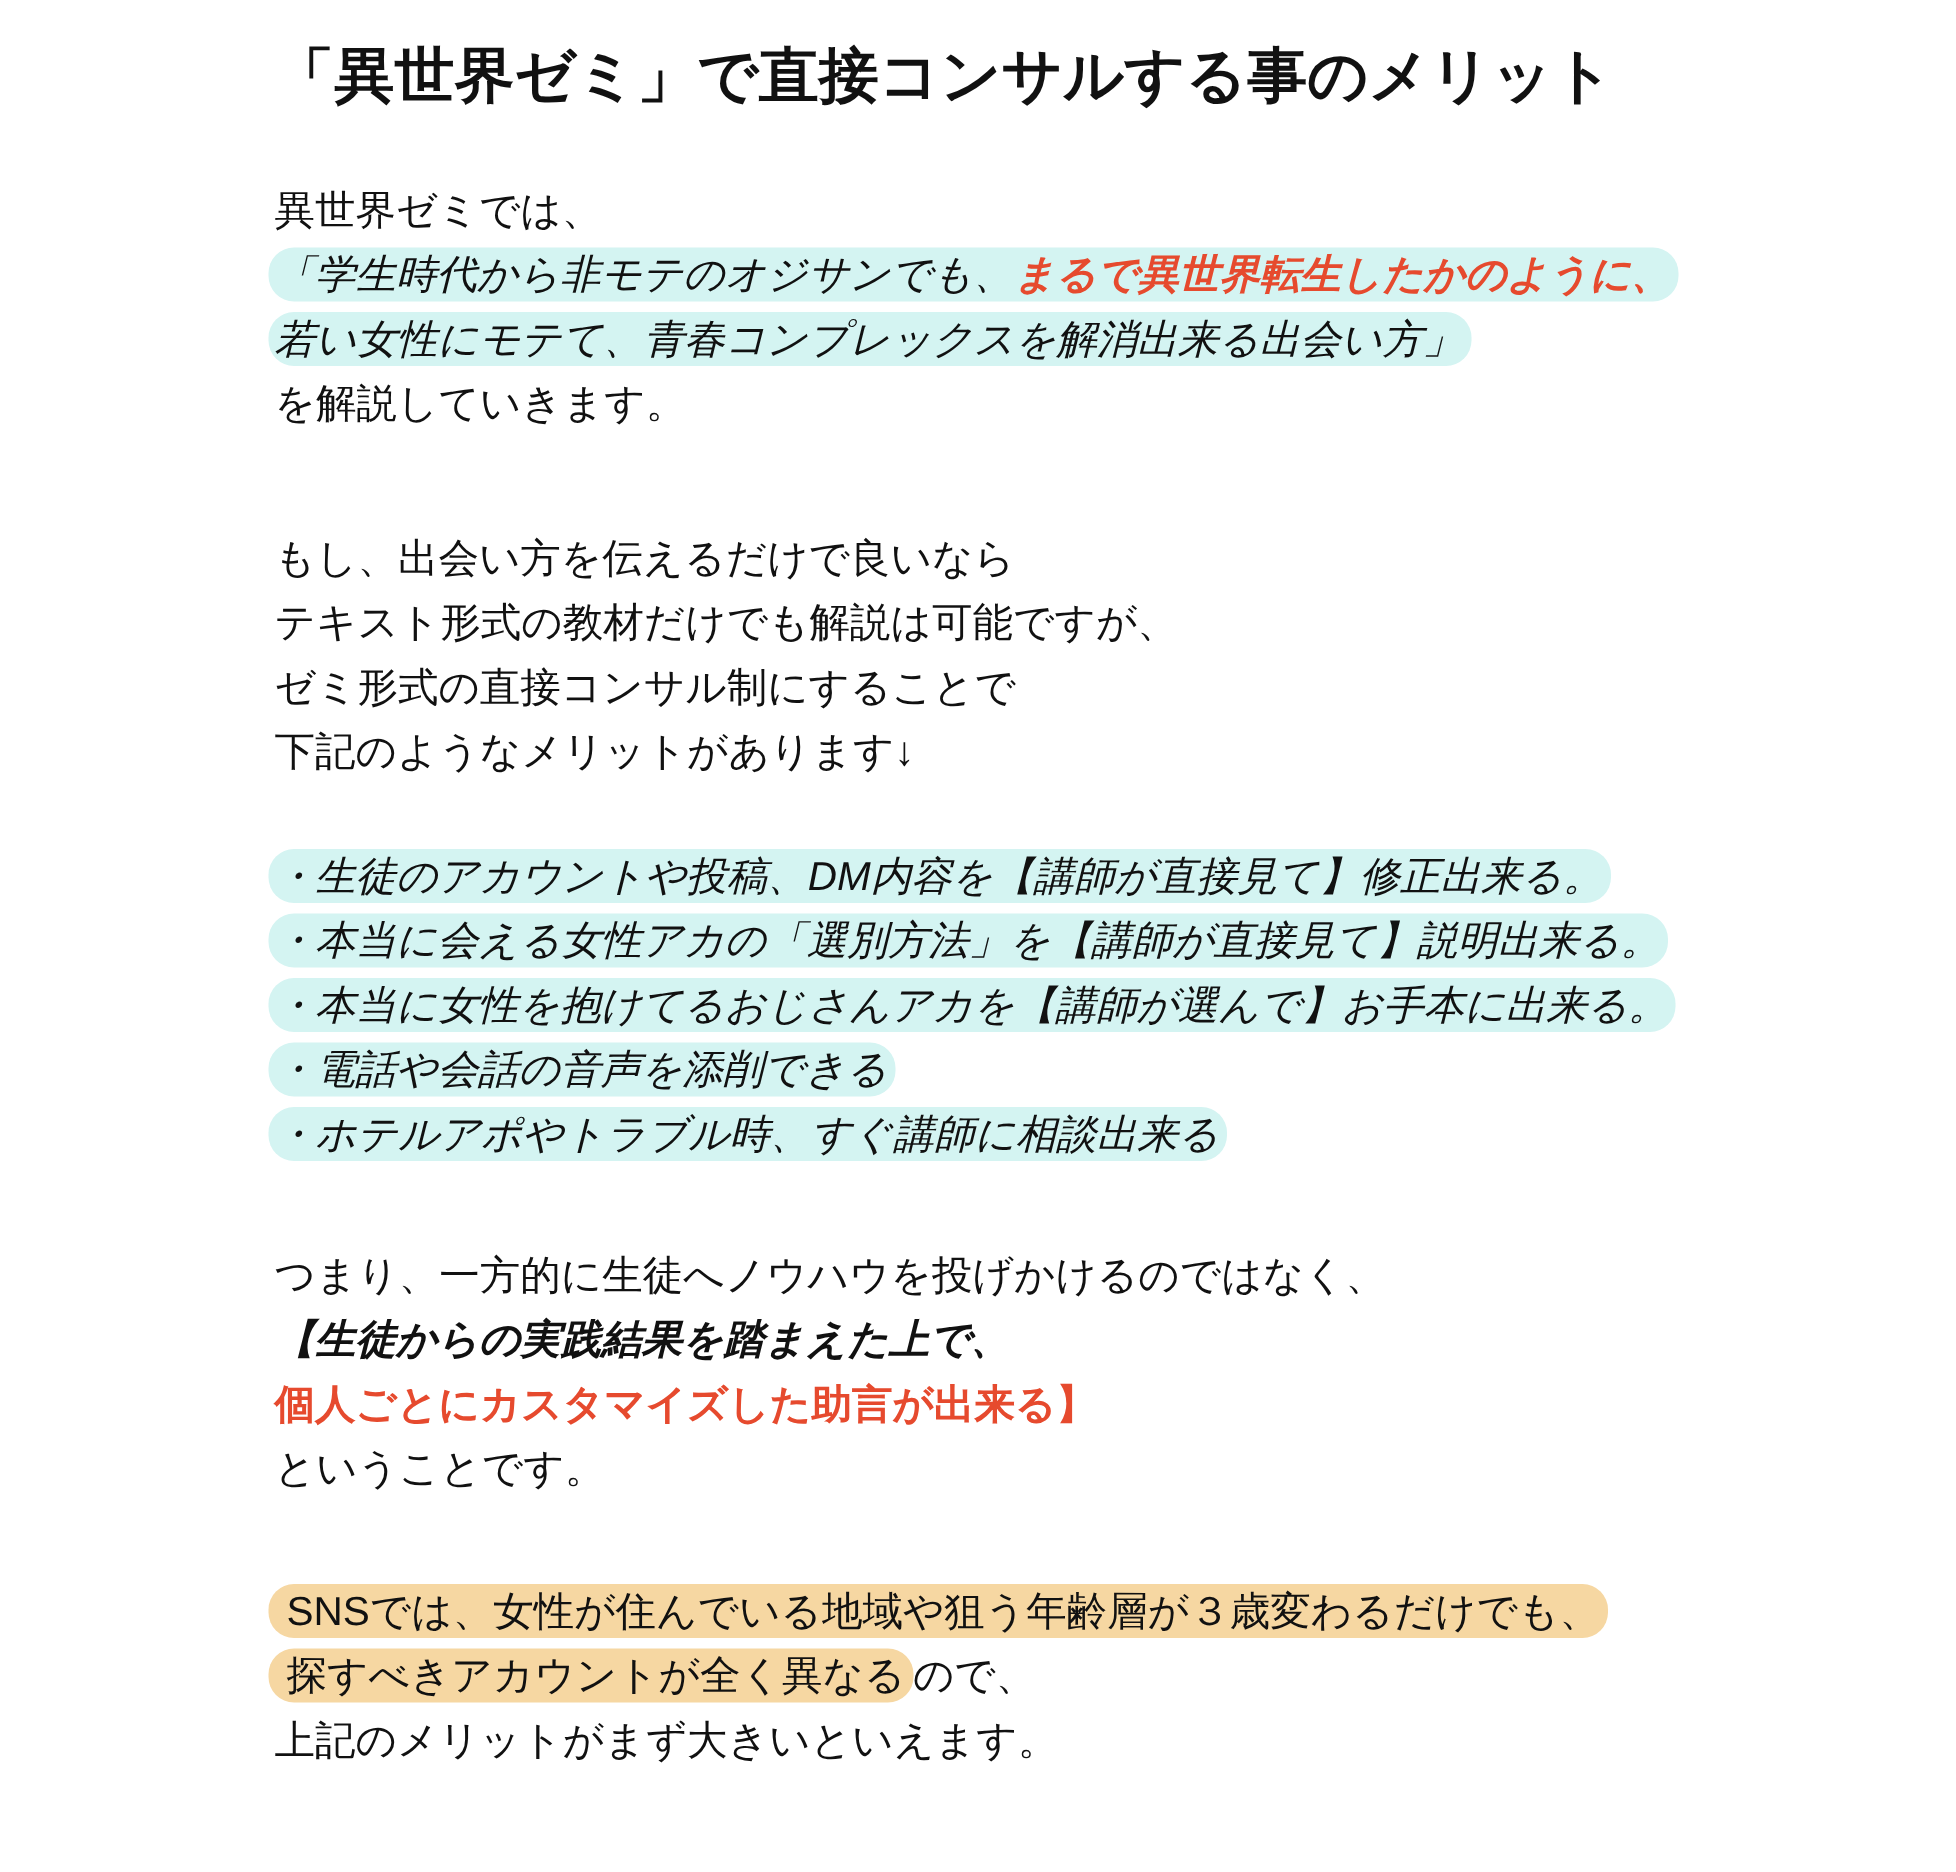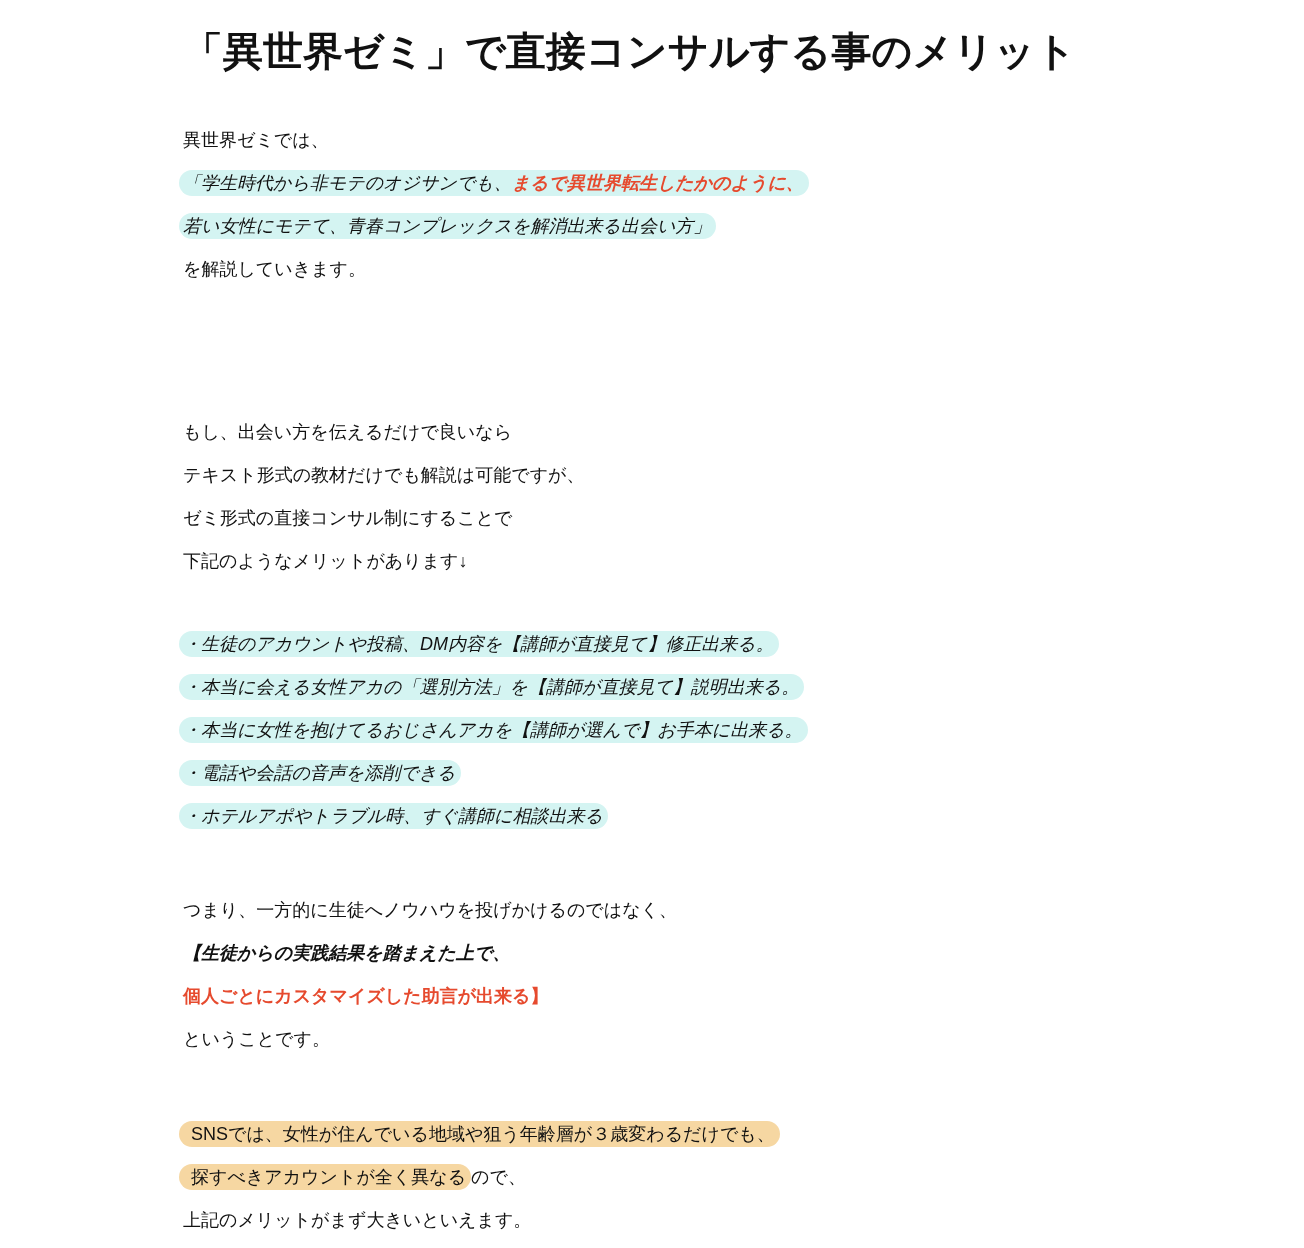--- a/index.html
+++ b/index.html
@@ -29,26 +29,26 @@
     font-weight: 700;
     line-height: 58px;
     margin: 0;
     text-align: center;
     white-space: nowrap;
     
     margin-right: 50px;
   }
   .para { margin: 0; }
   .para .line {
-    font-size: 18px;
+    font-size: 27px;
     line-height: 43px;
     white-space: nowrap;
   }
   .m-intro   { margin-top: 39px; }
-  .m-lead    { margin-top: 120px; }
+  .m-lead    { margin-top: 60px; }
   .m-merits  { margin-top: 40px; }
   .m-summary { margin-top: 51px; }
   .m-sns     { margin-top: 52px; }
   mark {
     color: inherit;
     padding: 3px 5px 3px 4px;
     margin-left: -4px;
     border-radius: 17px;
   }
   mark.cyan   { background: var(--highlight_cyan); }

